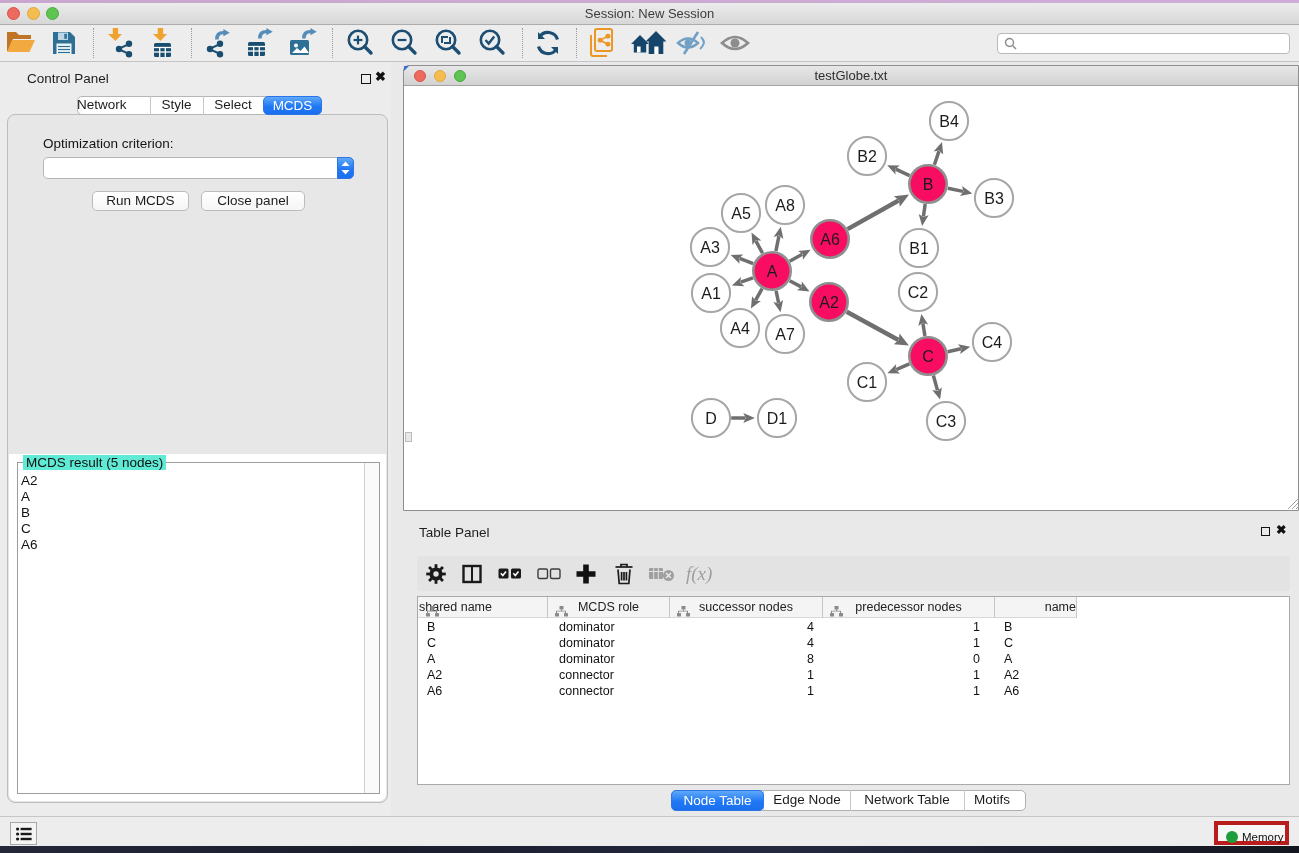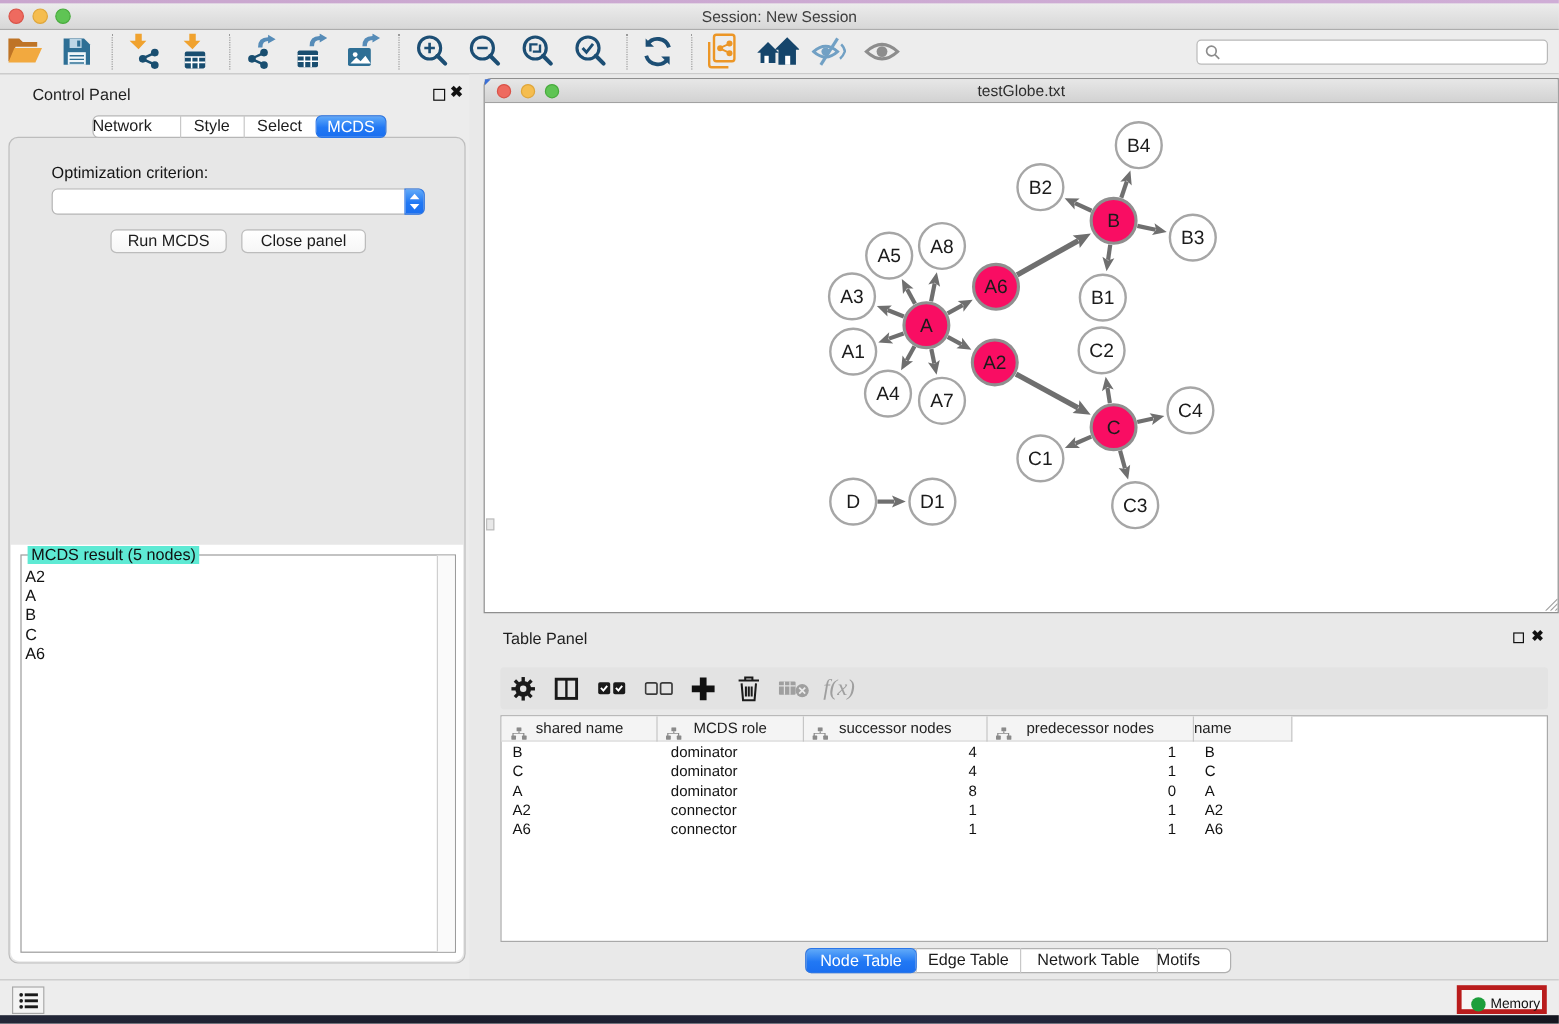--- a/index.html
+++ b/index.html
@@ -381,21 +381,21 @@
   <div class="abs" style="left:0;top:0;width:659px;height:21px;background:#f4f4f4;border-bottom:1px solid #d9d9d9">
 <div class="abs" style="left:1px;top:0;width:129px;height:21px;border-right:1px solid #c6c6c6;font-size:12.5px;color:#222;line-height:21px">
         <span style="position:absolute;left:7px;top:5px"><svg width="13" height="11" viewBox="0 0 13 11" style="vertical-align:-1px">
             <g fill="#8a8a8a">
               <rect x="4.5" y="0" width="4" height="3.4" rx="0.5"></rect>
               <rect x="0" y="7" width="4" height="3.4" rx="0.5"></rect>
               <rect x="9" y="7" width="4" height="3.4" rx="0.5"></rect>
               <path d="M6 3.4h1v2H2v2H1v-2.6h10v2.6h-1v-2H6z"></path>
             </g>
           </svg></span>
-        <span style="display:block;text-align:center">shared name</span>
+        <span style="display:block;">shared name</span>
       </div>
       <div class="abs" style="left:130px;top:0;width:122px;height:21px;border-right:1px solid #c6c6c6;font-size:12.5px;color:#222;line-height:21px">
         <span style="position:absolute;left:7px;top:5px"><svg width="13" height="11" viewBox="0 0 13 11" style="vertical-align:-1px">
             <g fill="#8a8a8a">
               <rect x="4.5" y="0" width="4" height="3.4" rx="0.5"></rect>
               <rect x="0" y="7" width="4" height="3.4" rx="0.5"></rect>
               <rect x="9" y="7" width="4" height="3.4" rx="0.5"></rect>
               <path d="M6 3.4h1v2H2v2H1v-2.6h10v2.6h-1v-2H6z"></path>
             </g>
           </svg></span>
@@ -418,21 +418,21 @@
               <rect x="4.5" y="0" width="4" height="3.4" rx="0.5"></rect>
               <rect x="0" y="7" width="4" height="3.4" rx="0.5"></rect>
               <rect x="9" y="7" width="4" height="3.4" rx="0.5"></rect>
               <path d="M6 3.4h1v2H2v2H1v-2.6h10v2.6h-1v-2H6z"></path>
             </g>
           </svg></span>
         <span style="display:block;text-align:center">predecessor nodes</span>
       </div>
       <div class="abs" style="left:577px;top:0;width:82px;height:21px;border-right:1px solid #c6c6c6;font-size:12.5px;color:#222;line-height:21px">
         <span style="position:absolute;left:7px;top:5px"></span>
-        <span style="display:block;text-align:left">name</span>
+        <span style="display:block;text-align:right">name</span>
       </div>
   </div>
 <div class="abs" style="left:9px;top:22px;width:120px;height:16px;font-size:12.5px;color:#111;line-height:16px">B</div>
     <div class="abs" style="left:141px;top:22px;width:120px;height:16px;font-size:12.5px;color:#111;line-height:16px">dominator</div>
     <div class="abs" style="left:252px;top:22px;width:144px;height:16px;font-size:12.5px;color:#111;line-height:16px;text-align:right">4</div>
     <div class="abs" style="left:405px;top:22px;width:157px;height:16px;font-size:12.5px;color:#111;line-height:16px;text-align:right">1</div>
     <div class="abs" style="left:586px;top:22px;width:80px;height:16px;font-size:12.5px;color:#111;line-height:16px">B</div>
     <div class="abs" style="left:9px;top:38px;width:120px;height:16px;font-size:12.5px;color:#111;line-height:16px">C</div>
     <div class="abs" style="left:141px;top:38px;width:120px;height:16px;font-size:12.5px;color:#111;line-height:16px">dominator</div>
     <div class="abs" style="left:252px;top:38px;width:144px;height:16px;font-size:12.5px;color:#111;line-height:16px;text-align:right">4</div>
@@ -453,23 +453,23 @@
     <div class="abs" style="left:252px;top:86px;width:144px;height:16px;font-size:12.5px;color:#111;line-height:16px;text-align:right">1</div>
     <div class="abs" style="left:405px;top:86px;width:157px;height:16px;font-size:12.5px;color:#111;line-height:16px;text-align:right">1</div>
     <div class="abs" style="left:586px;top:86px;width:80px;height:16px;font-size:12.5px;color:#111;line-height:16px">A6</div>
 </div>
 
 <div class="abs" style="left:671px;top:790px;width:355px;height:21px;background:#fff;border:1px solid #b0b0b0;border-radius:5px"></div>
 <div class="abs" style="left:763px;top:790px;width:1px;height:21px;background:#c8c8c8"></div>
 <div class="abs" style="left:850px;top:790px;width:1px;height:21px;background:#c8c8c8"></div>
 <div class="abs" style="left:964px;top:790px;width:1px;height:21px;background:#c8c8c8"></div>
 <div class="abs blue" style="left:671px;top:790px;width:93px;height:21px;border-radius:5px;border:1px solid #2a76e8;font-size:13.5px;text-align:center;line-height:20px">Node Table</div>
-<div class="abs" style="left:764px;top:790px;width:86px;height:21px;font-size:13.5px;color:#1c1c1c;text-align:center;line-height:20px">Edge Table</div>
+<div class="abs" style="left:764px;top:790px;width:86px;height:21px;font-size:13.5px;color:#1c1c1c;text-align:center;line-height:20px">Edge Node</div>
 <div class="abs" style="left:850px;top:790px;width:114px;height:21px;font-size:13.5px;color:#1c1c1c;text-align:center;line-height:20px">Network Table</div>
-<div class="abs" style="left:964px;top:790px;width:46px;height:21px;font-size:13.5px;color:#1c1c1c;text-align:left;line-height:20px">Motifs</div>
+<div class="abs" style="left:964px;top:790px;width:46px;height:21px;font-size:13.5px;color:#1c1c1c;text-align:right;line-height:20px">Motifs</div>
 
 <div class="abs" style="left:0;top:816px;width:1299px;height:30px;background:#ededed;border-top:1px solid #c6c6c6"></div>
 <div class="abs" style="left:10px;top:822px;width:27px;height:23px;background:#f4f4f4;border:1px solid #a8a8a8">
  <svg width="16" height="14" viewBox="0 0 16 14" style="position:absolute;left:5px;top:4px">
       <g fill="#1a1a1a">
         <circle cx="1.6" cy="2" r="1.6"></circle>
         <circle cx="1.6" cy="7" r="1.6"></circle>
         <circle cx="1.6" cy="12" r="1.6"></circle>
         <rect x="4.6" y="0.8" width="11" height="2.4"></rect>
         <rect x="4.6" y="5.8" width="11" height="2.4"></rect>

